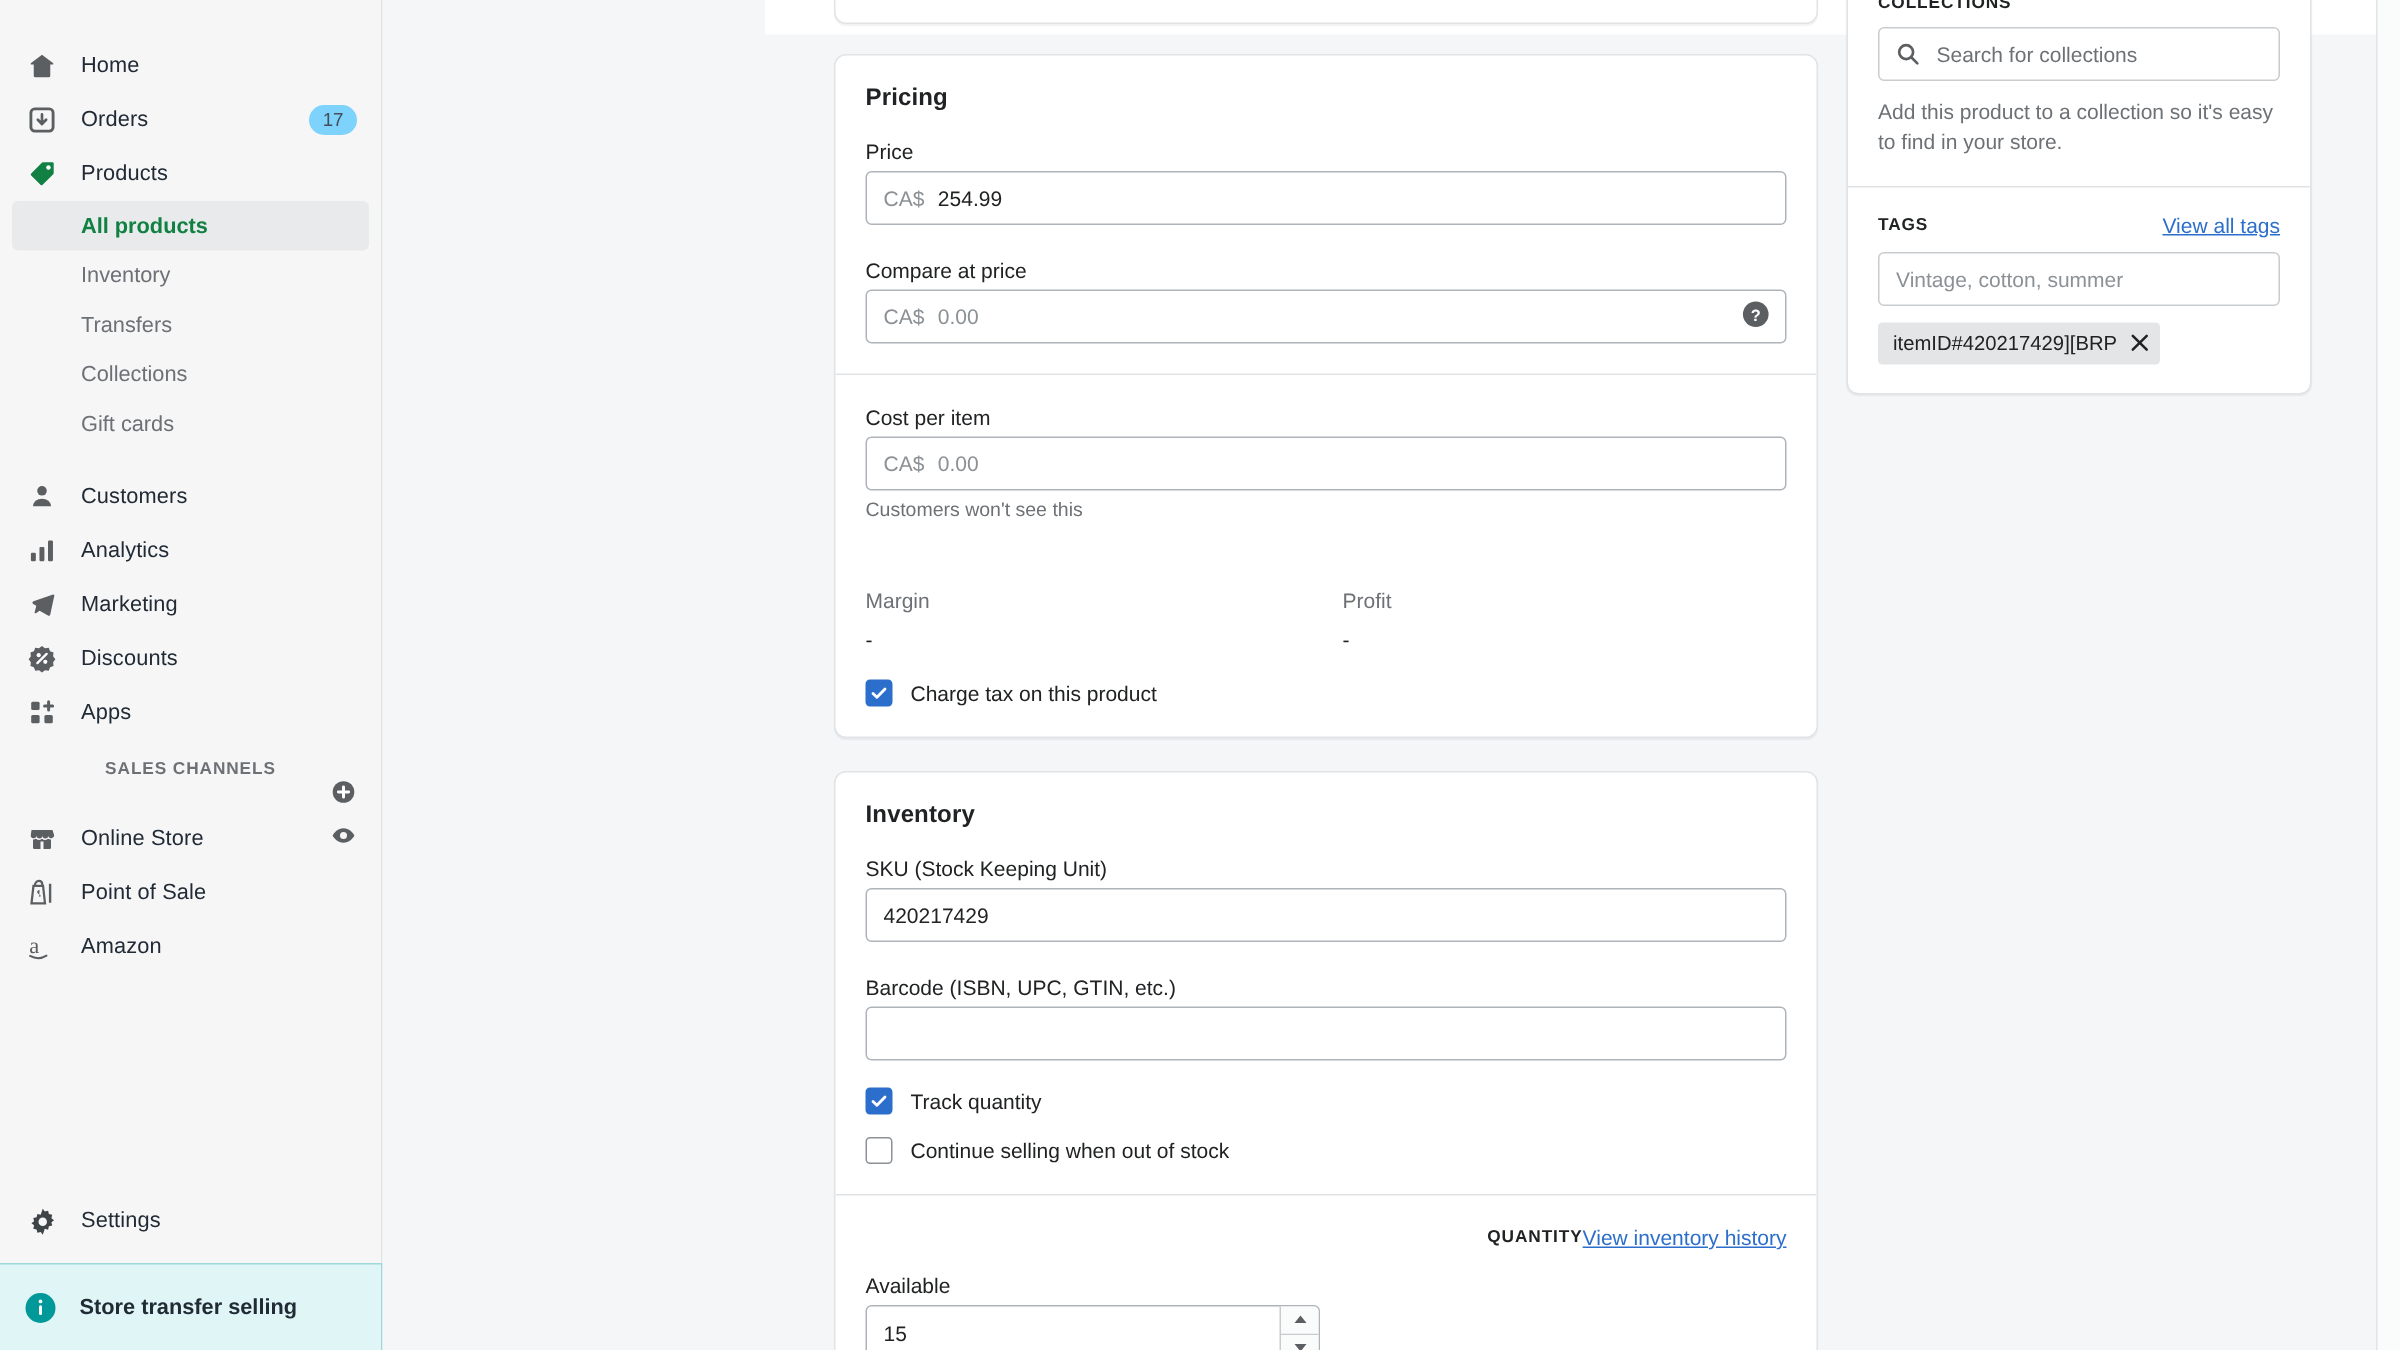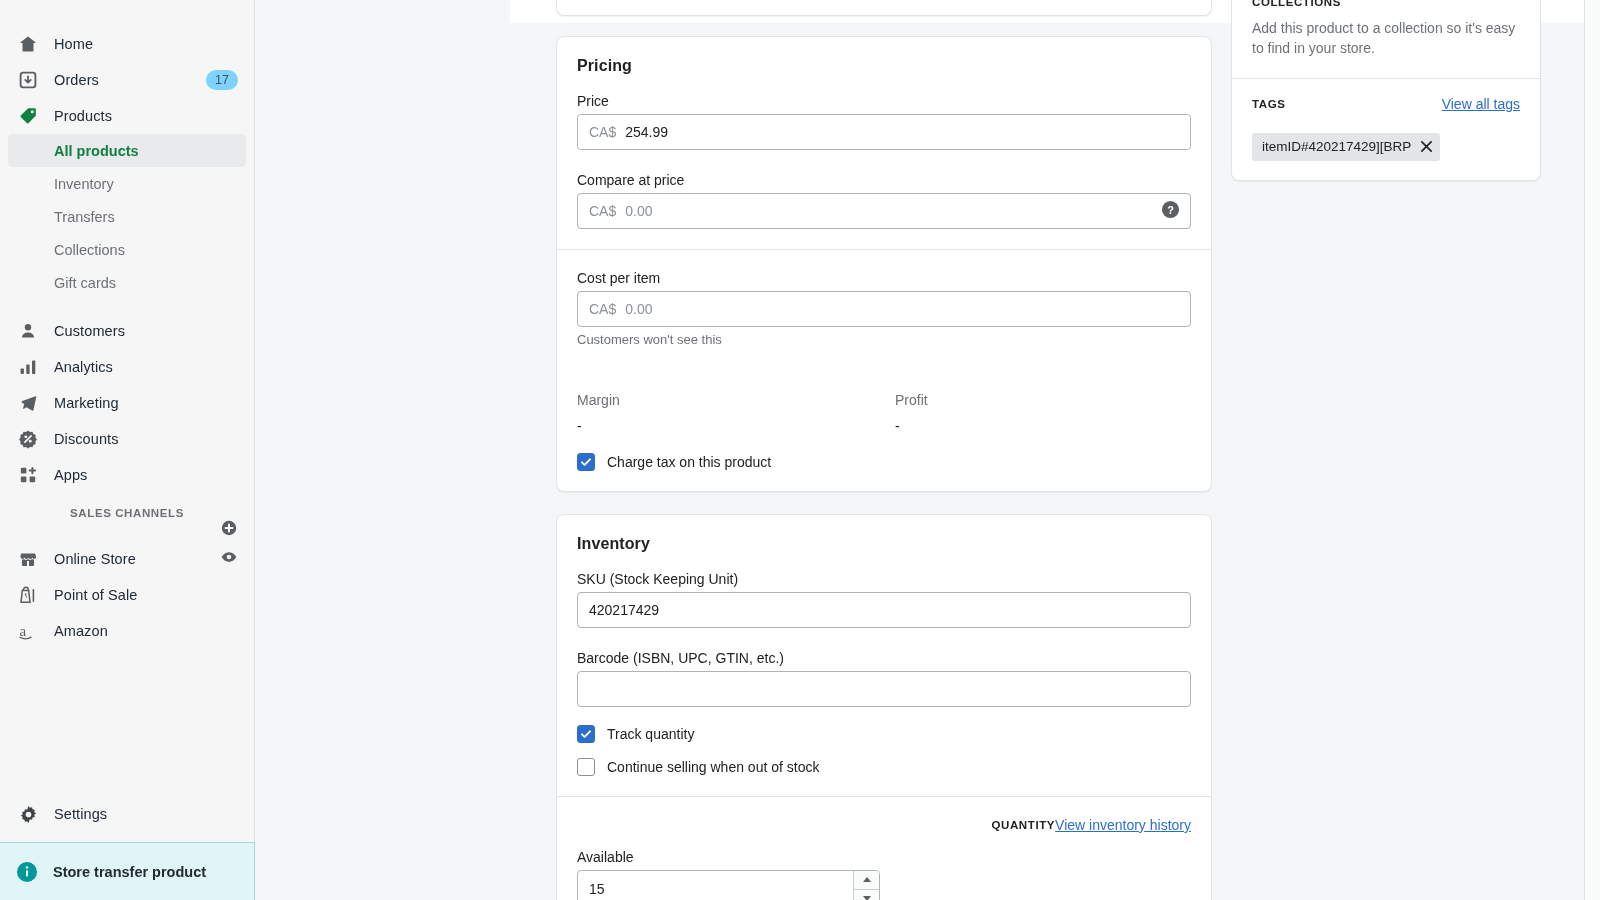--- a/index.html
+++ b/index.html
@@ -445,21 +445,21 @@
     </div>
 
     <div class="banner">
       <span class="ico">
         <svg width="22" height="22" viewBox="0 0 22 22">
             <circle cx="11" cy="11" r="10" fill="#009898"></circle>
             <rect x="10" y="9.2" width="2" height="6.4" rx="1" fill="#fff"></rect>
             <circle cx="11" cy="6.6" r="1.25" fill="#fff"></circle>
           </svg>
       </span>
-      <span class="lbl">Store transfer product</span>
+      <span class="lbl">Store transfer selling</span>
     </div>
   </nav>
 
   <main class="main">
     <div class="top-white"></div>
 
     <div class="content-col">
 
       <div class="card card-stub"></div>
 
@@ -600,29 +600,41 @@
           <div class="card-title" style="margin-bottom:0;">Shipping</div>
         </div>
       </div>
     </div>
 
     <aside class="right-col">
 
       <div class="rp-card">
         <div class="rp-pad">
           <div class="rp-head">COLLECTIONS</div>
+          <div class="search-input">
+            <span class="sico">
+              <svg width="16" height="16" viewBox="0 0 18 18">
+                  <circle cx="7.6" cy="7.6" r="5.2" fill="none" stroke="#5c5f62" stroke-width="2"></circle>
+                  <path d="M11.6 11.6 16 16" stroke="#5c5f62" stroke-width="2" stroke-linecap="round"></path>
+                </svg>
+            </span>
+            <span class="ph">Search for collections</span>
+          </div>
           <div class="rp-desc">Add this product to a collection so it's easy to find in your store.</div>
         </div>
 
         <div class="divider"></div>
 
         <div class="rp-pad">
           <div class="rp-head-row">
             <span class="rp-head" style="margin-bottom:0;">TAGS</span>
             <span class="link link-sm">View all tags</span>
+          </div>
+          <div class="tag-input">
+            <span>Vintage, cotton, summer</span>
           </div>
           <div class="tag-chip">
             <span>itemID#420217429][BRP</span>
             <span class="x">
               <svg width="13" height="13" viewBox="0 0 14 14">
                   <path d="M2 2 12 12M12 2 2 12" stroke="#202223" stroke-width="1.8" stroke-linecap="round"></path>
                 </svg>
             </span>
           </div>
         </div>

